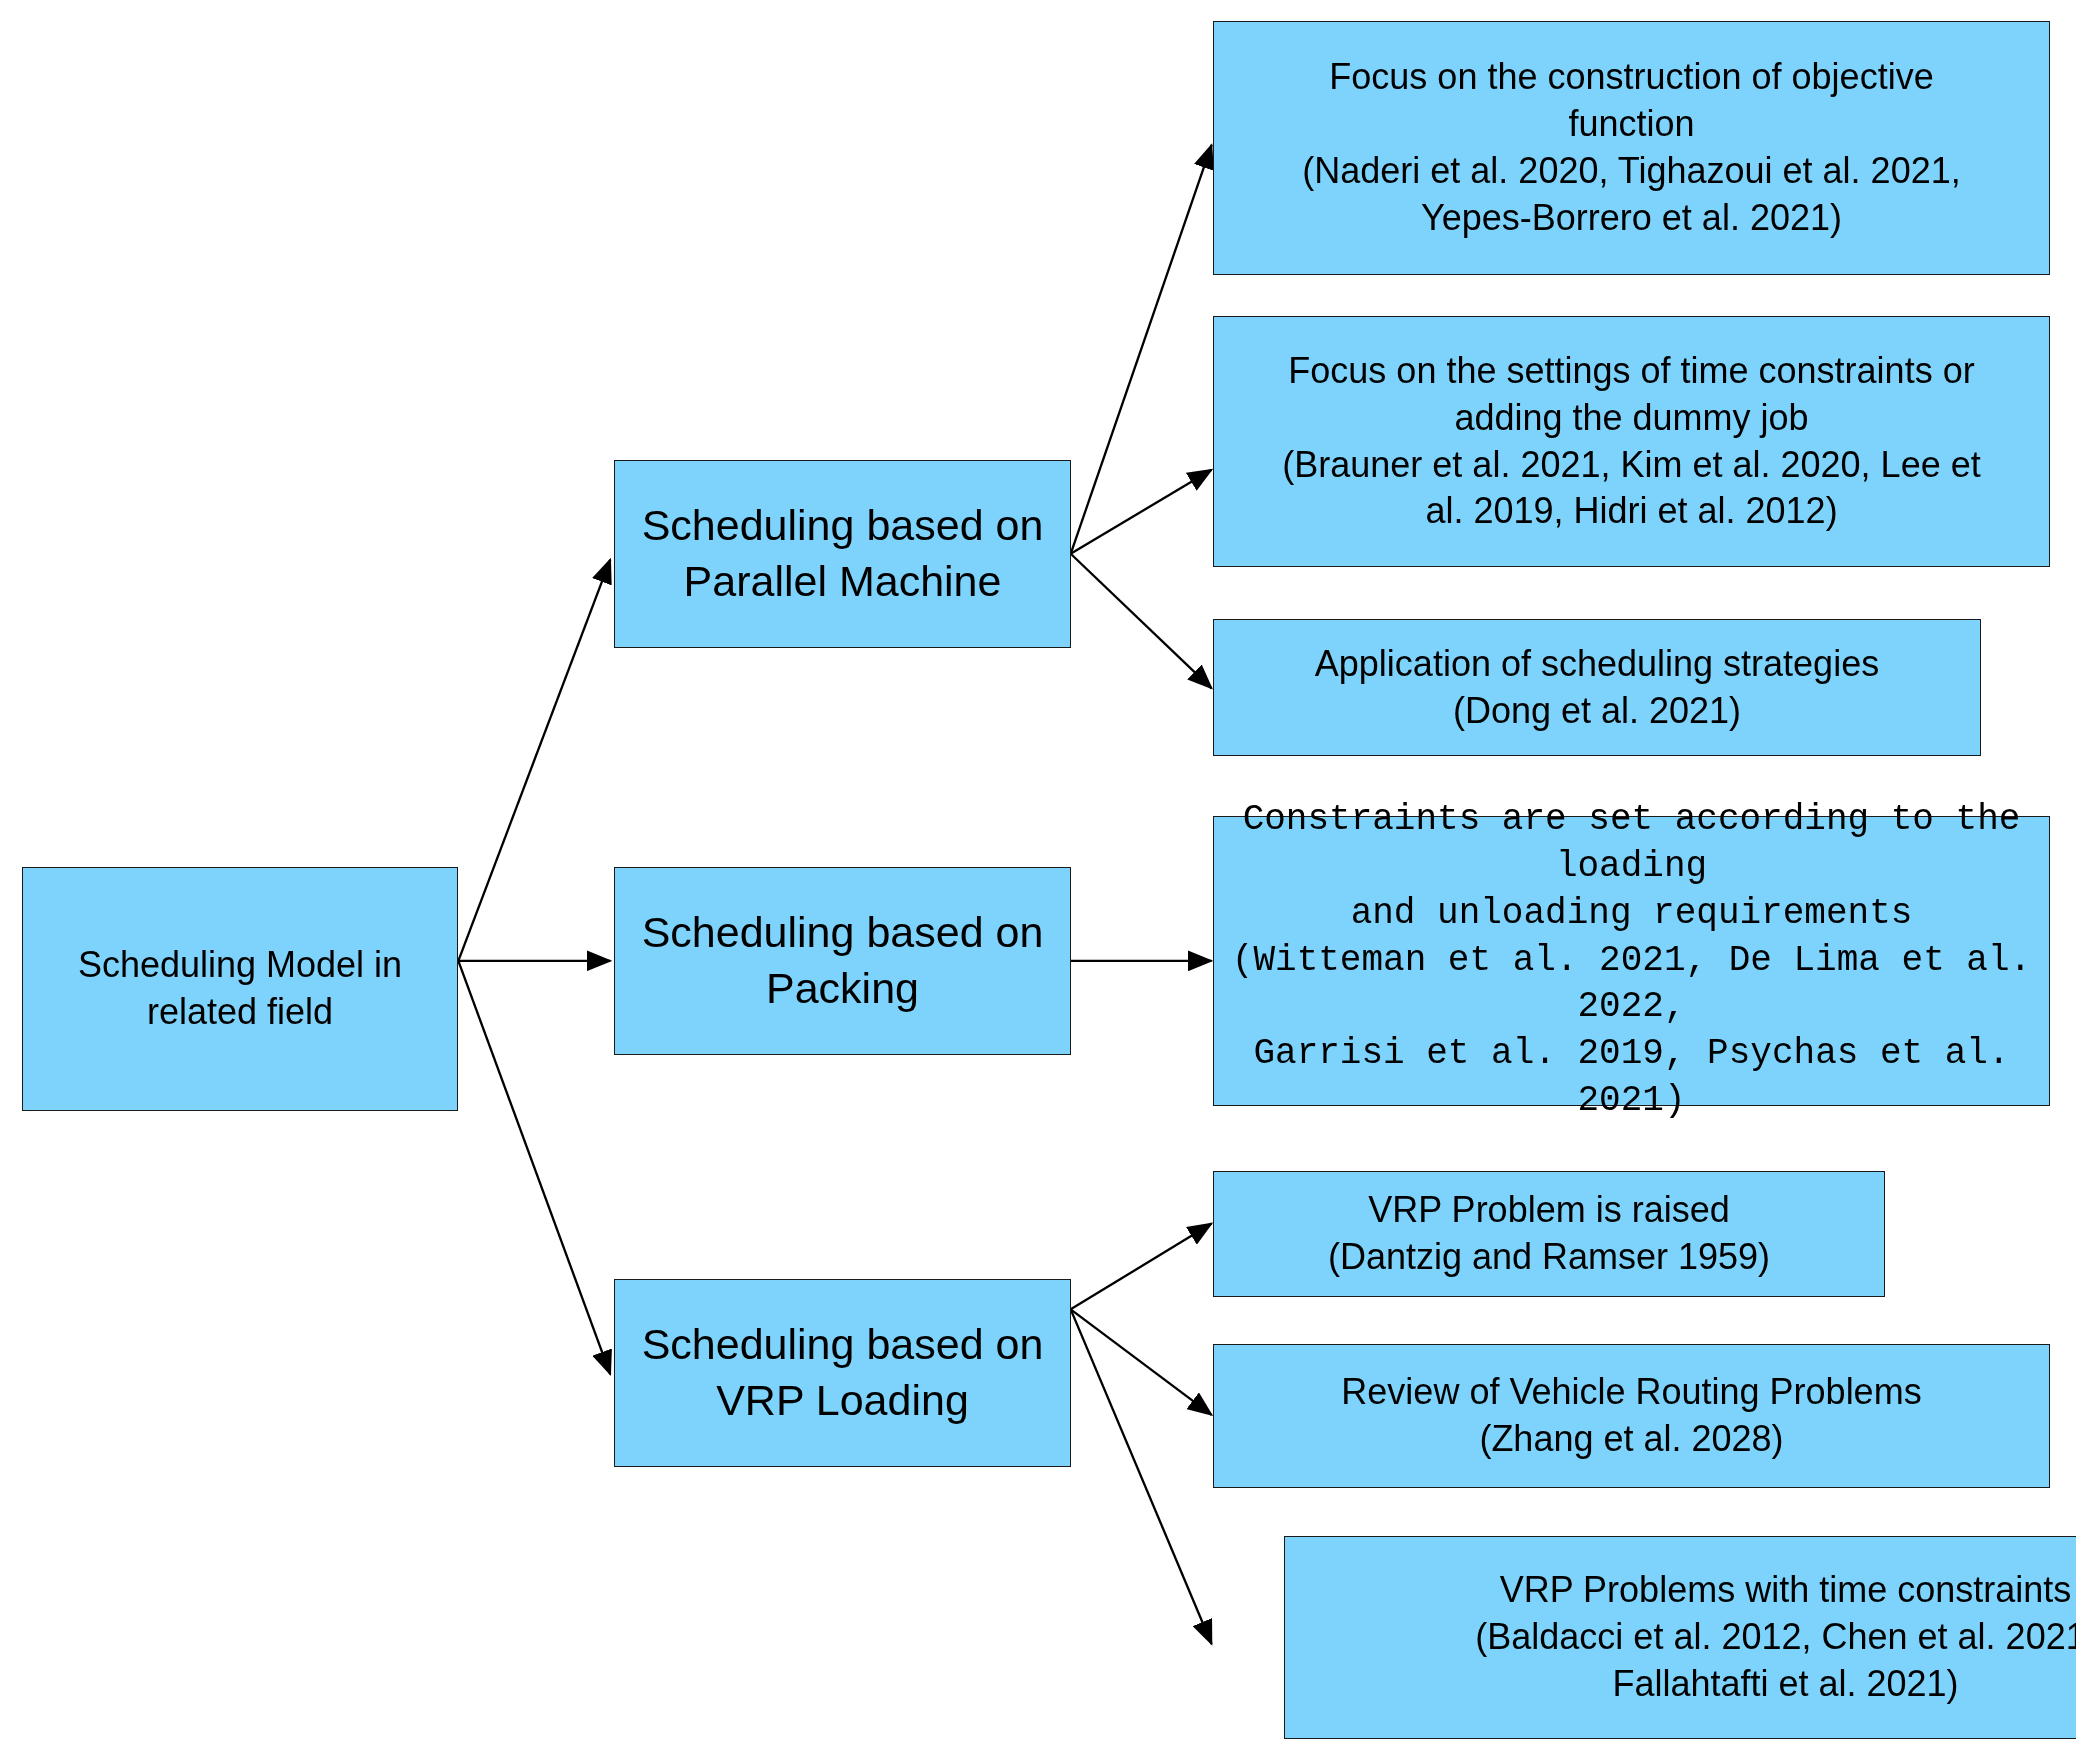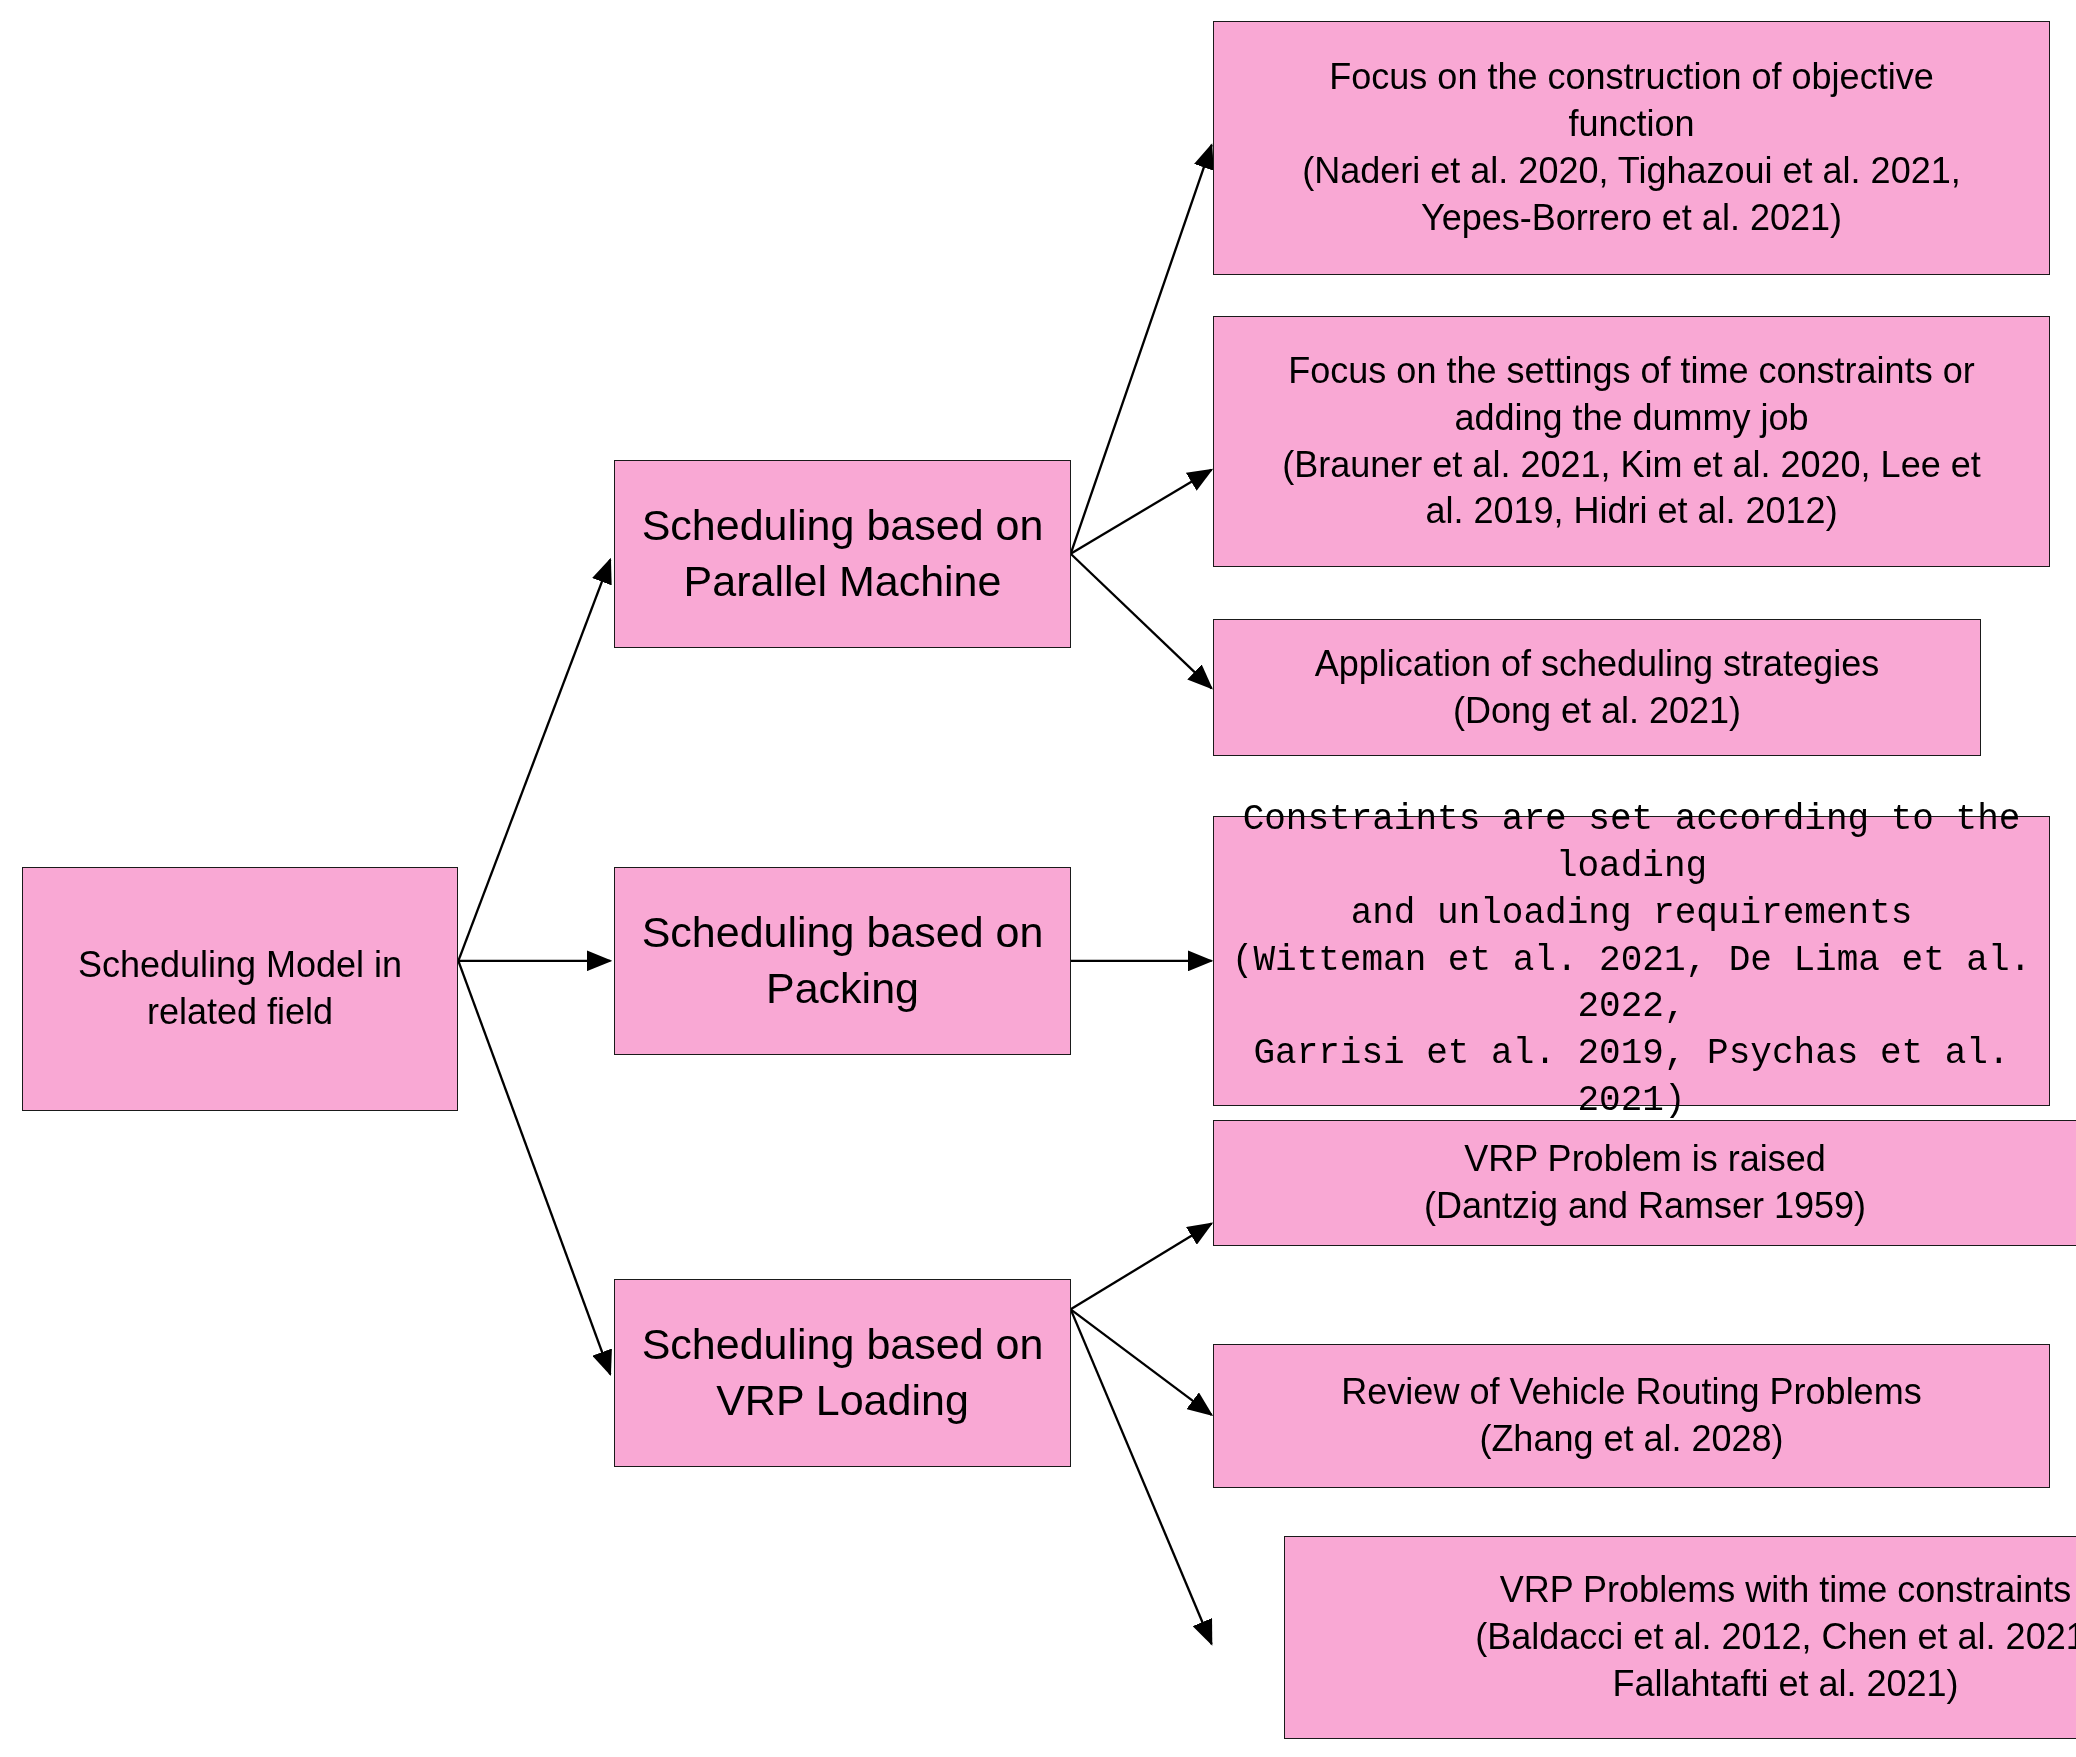--- a/index.html
+++ b/index.html
@@ -22,21 +22,21 @@
     left: 0;
     top: 0;
     width: 2077px;
     height: 1757px;
     display: block;
   }
   .node-box {
     position: absolute;
     box-sizing: border-box;
     border: 1.7px solid #1a1a1a;
-    background: #f9a8d4;
+    background: #7dd3fc;
     display: flex;
     align-items: center;
     justify-content: flex-start;
     text-align: center;
     z-index: 2;
   }
   .node-text {
     width: 100%;
     padding: 0 8px;
     box-sizing: border-box;
@@ -135,21 +135,21 @@
 (Dong et al. 2021)</div>
   </div>
 
   <div class="node-box lvl3" style="left:1213px; top:816px; width:837px; height:290px;font-family:Liberation Mono, monospace;">
     <div class="node-text">Constraints are set according to the loading
 and unloading requirements
 (Witteman et al. 2021, De Lima et al. 2022,
 Garrisi et al. 2019, Psychas et al. 2021)</div>
   </div>
 
-  <div class="node-box lvl3" style="left:1213px; top:1120px; width:864px; height:126px;">
+  <div class="node-box lvl3" style="left:1213px; top:1171px; width:672px; height:126px;">
     <div class="node-text">VRP Problem is raised
 (Dantzig and Ramser 1959)</div>
   </div>
 
   <div class="node-box lvl3" style="left:1213px; top:1344px; width:837px; height:144px;">
     <div class="node-text">Review of Vehicle Routing Problems
 (Zhang et al. 2028)</div>
   </div>
 
   <div class="node-box lvl3" style="left:1284px; top:1536px; width:1003px; height:203px;">

